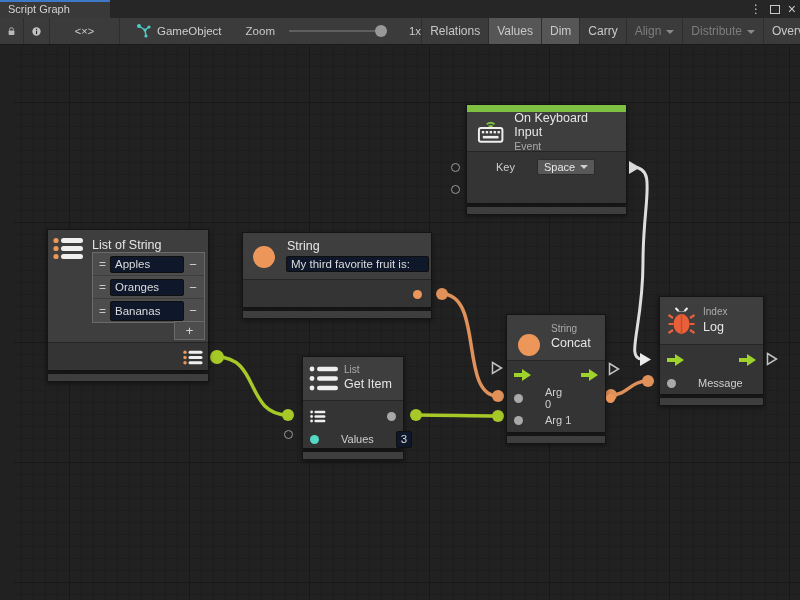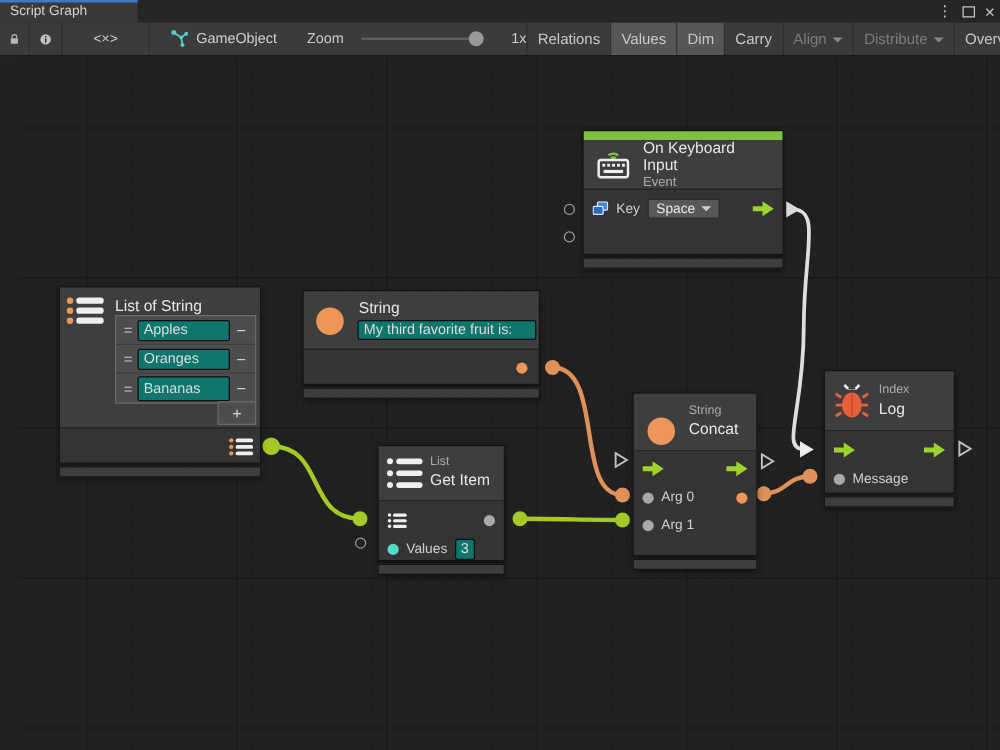--- a/index.html
+++ b/index.html
@@ -45,28 +45,28 @@
   
   .node { position:absolute; }
   .node-main { border:1px solid #141414; box-shadow:0 2px 5px rgba(0,0,0,.45); }
   .n-colorbar { height:7px; }
   .n-header { background:#3e3e3e; position:relative; }
   .n-body { background:#343434; border-top:1px solid #252525; position:relative; }
   .n-footer { height:9px; background:#3e3e3e; border:1px solid #141414; margin-top:2px; box-shadow:0 2px 4px rgba(0,0,0,.4); }
   .n-title { font-size:12.5px; color:#e6e6e6; }
   .n-sub { font-size:10.5px; color:#ababab; margin-top:1px; }
   .n-cat { font-size:10px; color:#ababab; }
-  .prow { display:flex; align-items:center; padding:0 7px; gap:6px; font-size:11px; color:#cfcfcf; }
+  .prow { display:flex; align-items:center; padding:0 7px; gap:22px; font-size:11px; color:#cfcfcf; }
   .spacer { flex:1; }
   .port-dot { width:9px; height:9px; border-radius:50%; flex:0 0 auto; }
   .dot-gray { background:#a9a9a9; } .dot-teal { background:#55d9c5; } .dot-orange { background:#ec9659; }
   .dd { display:inline-flex; align-items:center; gap:5px; background:#585858; border:1px solid #2b2b2b;
         border-radius:2px; padding:1px 6px; font-size:11px; color:#e8e8e8; cursor:default; }
   .dd .caret { width:0; height:0; border-left:4px solid transparent; border-right:4px solid transparent; border-top:4px solid #d0d0d0; }
-  input.ufield { background:#0f766e; border:1px solid #0f0f0f; border-radius:2px; color:#dcdcdc;
+  input.ufield { background:#0f172a; border:1px solid #0f0f0f; border-radius:2px; color:#dcdcdc;
                  font-family:"Liberation Sans",sans-serif; font-size:11.5px; padding:1px 4px; outline:none; }
   .orange-ball { border-radius:50%; background:#ec9659; }
 
   
   .list-box { position:absolute; background:#4d4d4d; border:1px solid #6a6a6a; }
   .list-row { display:flex; align-items:center; height:23px; border-bottom:1px solid #3d3d3d; padding:0 2px; }
   .list-row:last-child { border-bottom:none; }
   .lr-handle { width:15px; text-align:center; color:#c8c8c8; font-size:12px; }
   .lr-minus { width:18px; text-align:center; color:#d4d4d4; font-size:13px; cursor:default; }
   .plus-bar { position:absolute; width:31px; height:19px; background:#4d4d4d; border:1px solid #6a6a6a;
@@ -331,21 +331,21 @@
       <div class="n-footer"></div>
     </div>
 
     <div class="node" style="left:492px; top:268px; width:100px">
       <div class="node-main">
         <div class="n-header" style="height:45px">
           <div class="orange-ball" style="position:absolute; left:11px; top:19px; width:22px; height:22px"></div>
           <div class="n-cat" style="position:absolute; left:44px; top:8px">String</div>
           <div class="n-title" style="position:absolute; left:44px; top:21px">Concat</div>
         </div>
-        <div class="n-body" style="height:84px; padding-top:2px">
+        <div class="n-body" style="height:72px; padding-top:2px">
           <div class="prow" style="height:24px">
             <svg width="17" height="12" viewBox="0 0 17 12">
               <path d="M0 4 h8 v-4 l9 6 -9 6 v-4 h-8 z" fill="#9dd32b"></path>
             </svg>
             <span class="spacer"></span>
             <svg width="17" height="12" viewBox="0 0 17 12">
               <path d="M0 4 h8 v-4 l9 6 -9 6 v-4 h-8 z" fill="#9dd32b"></path>
             </svg>
           </div>
           <div class="prow" style="height:22px">

